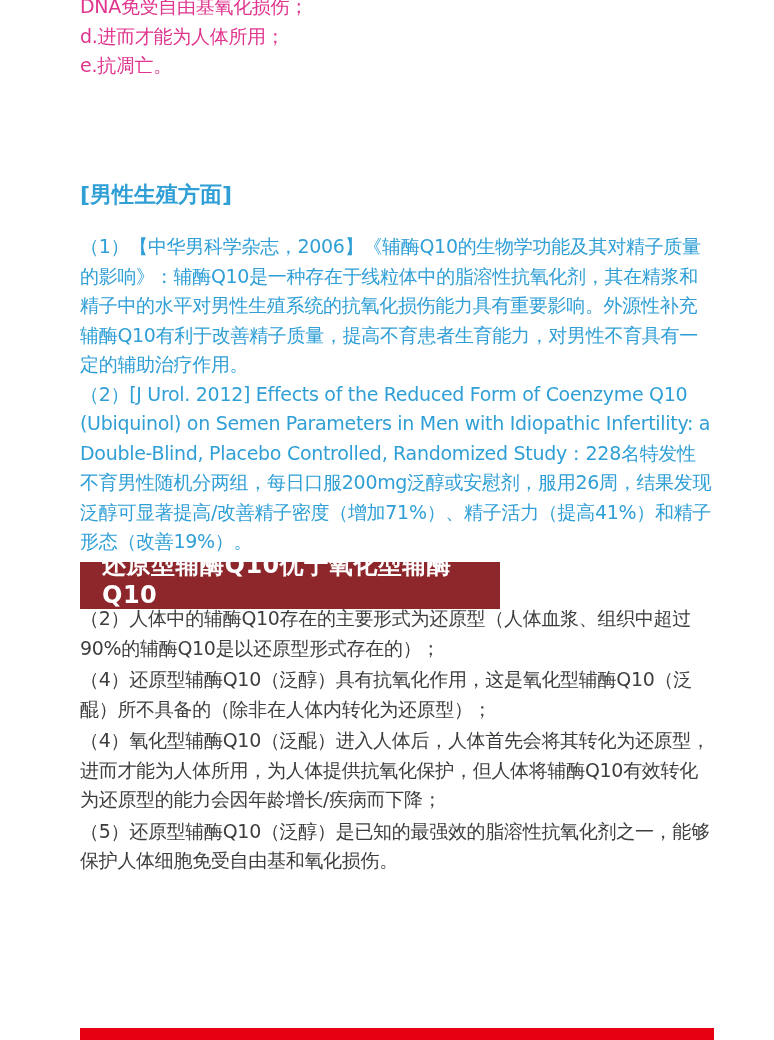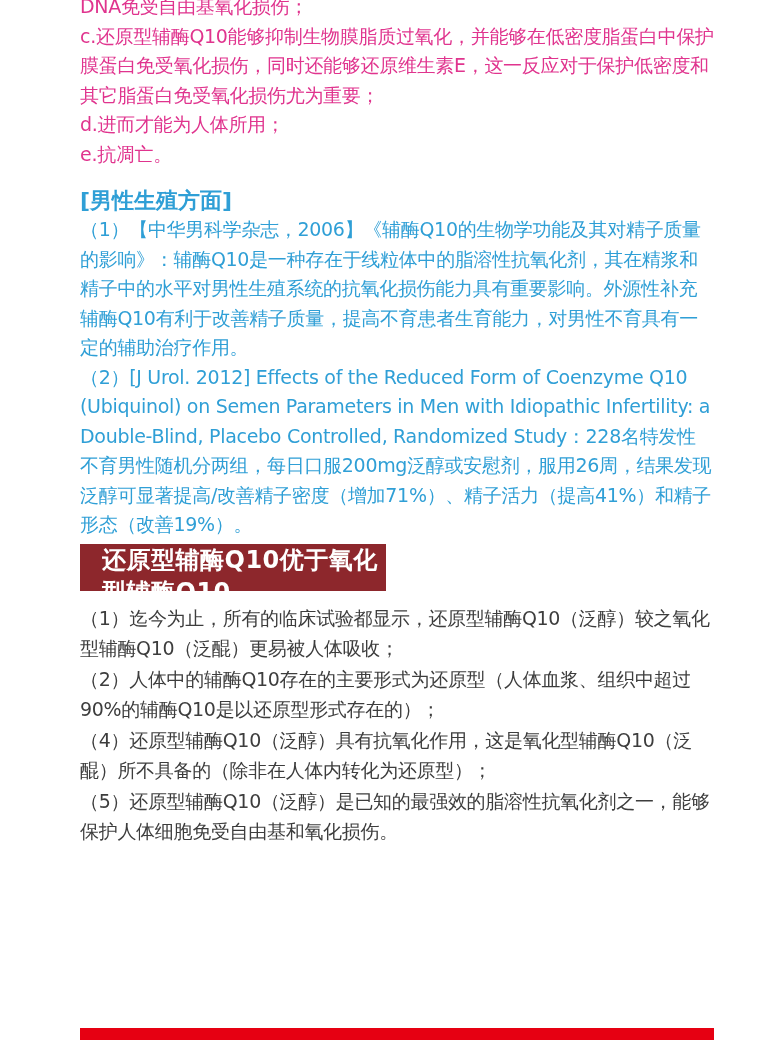--- a/index.html
+++ b/index.html
@@ -18,37 +18,37 @@
   p {
     margin: 0;
     font-size: 19px;
     line-height: 29.5px;
     letter-spacing: -0.3px;
   }
   
   .intro { top: -8px; color: #e0348e; }
   
   .section-heading {
-    top: 186px;
+    top: 180px;
     color: #2f9fd6;
     font-size: 22px;
     line-height: 30px;
     font-weight: bold;
   }
-  .blue-paras { top: 215px; color: #2f9fd6; }
+  .blue-paras { top: 232px; color: #2f9fd6; }
   .blue-paras p + p { }
   
   .banner {
     position: absolute;
-    left: 80px; top: 544px;
-    width: 306px; height: 47px;
+    left: 80px; top: 562px;
+    width: 420px; height: 47px;
     background: #8d272c;
     color: #ffffff;
     display: flex;
-    align-items: flex-start;
+    align-items: flex-end;
     padding-left: 22px;
     box-sizing: border-box;
     font-size: 24px;
     font-weight: bold;
     letter-spacing: 0.5px;
   }
   
   .comparison { top: 604px; color: #3d3d3d; }
   .comparison p { margin-bottom: 2px; }
   
@@ -57,36 +57,35 @@
     left: 80px; top: 1028px;
     width: 634px; height: 12px;
     background: #e60012;
   }
 </style>
 </head>
 <body>
 
 <div class="col intro">
   <p>DNA免受自由基氧化损伤；</p>
-  <p>c.还原型辅酶Q10能够抑制生物膜脂质过氧化，并能够在低密度脂蛋白中保护膜蛋白免受氧化损伤，同时还能够还原维生素E，这一反应对于保护低密度和其它脂蛋白免受氧化损伤尤为重要；</p>
   <p>d.进而才能为人体所用；</p>
   <p>e.抗凋亡。</p>
 </div>
 
 <div class="col section-heading">[男性生殖方面]</div>
 
 <div class="col blue-paras">
   <p>（1）【中华男科学杂志，2006】《辅酶Q10的生物学功能及其对精子质量的影响》：辅酶Q10是一种存在于线粒体中的脂溶性抗氧化剂，其在精浆和精子中的水平对男性生殖系统的抗氧化损伤能力具有重要影响。外源性补充辅酶Q10有利于改善精子质量，提高不育患者生育能力，对男性不育具有一定的辅助治疗作用。</p>
   <p>（2）[J Urol. 2012] Effects of the Reduced Form of Coenzyme Q10 (Ubiquinol) on Semen Parameters in Men with Idiopathic Infertility: a Double-Blind, Placebo Controlled, Randomized Study：228名特发性不育男性随机分两组，每日口服200mg泛醇或安慰剂，服用26周，结果发现泛醇可显著提高/改善精子密度（增加71%）、精子活力（提高41%）和精子形态（改善19%）。</p>
 </div>
 
 <div class="banner">
   <span>还原型辅酶Q10优于氧化型辅酶Q10</span>
 </div>
 
 <div class="col comparison">
-  <p>（1）迄今为止，所有的临床试验都显示，还原型辅酶Q10（泛醇）较之氧化型辅酶Q10（泛醌）更易被人体吸收；</p>
   <p>（2）人体中的辅酶Q10存在的主要形式为还原型（人体血浆、组织中超过90%的辅酶Q10是以还原型形式存在的）；</p>
   <p>（4）还原型辅酶Q10（泛醇）具有抗氧化作用，这是氧化型辅酶Q10（泛醌）所不具备的（除非在人体内转化为还原型）；</p>
+  <p>（4）氧化型辅酶Q10（泛醌）进入人体后，人体首先会将其转化为还原型，进而才能为人体所用，为人体提供抗氧化保护，但人体将辅酶Q10有效转化为还原型的能力会因年龄增长/疾病而下降；</p>
   <p>（5）还原型辅酶Q10（泛醇）是已知的最强效的脂溶性抗氧化剂之一，能够保护人体细胞免受自由基和氧化损伤。</p>
 </div>
 
 <div class="red-bar"></div>
 
 </body></html>

